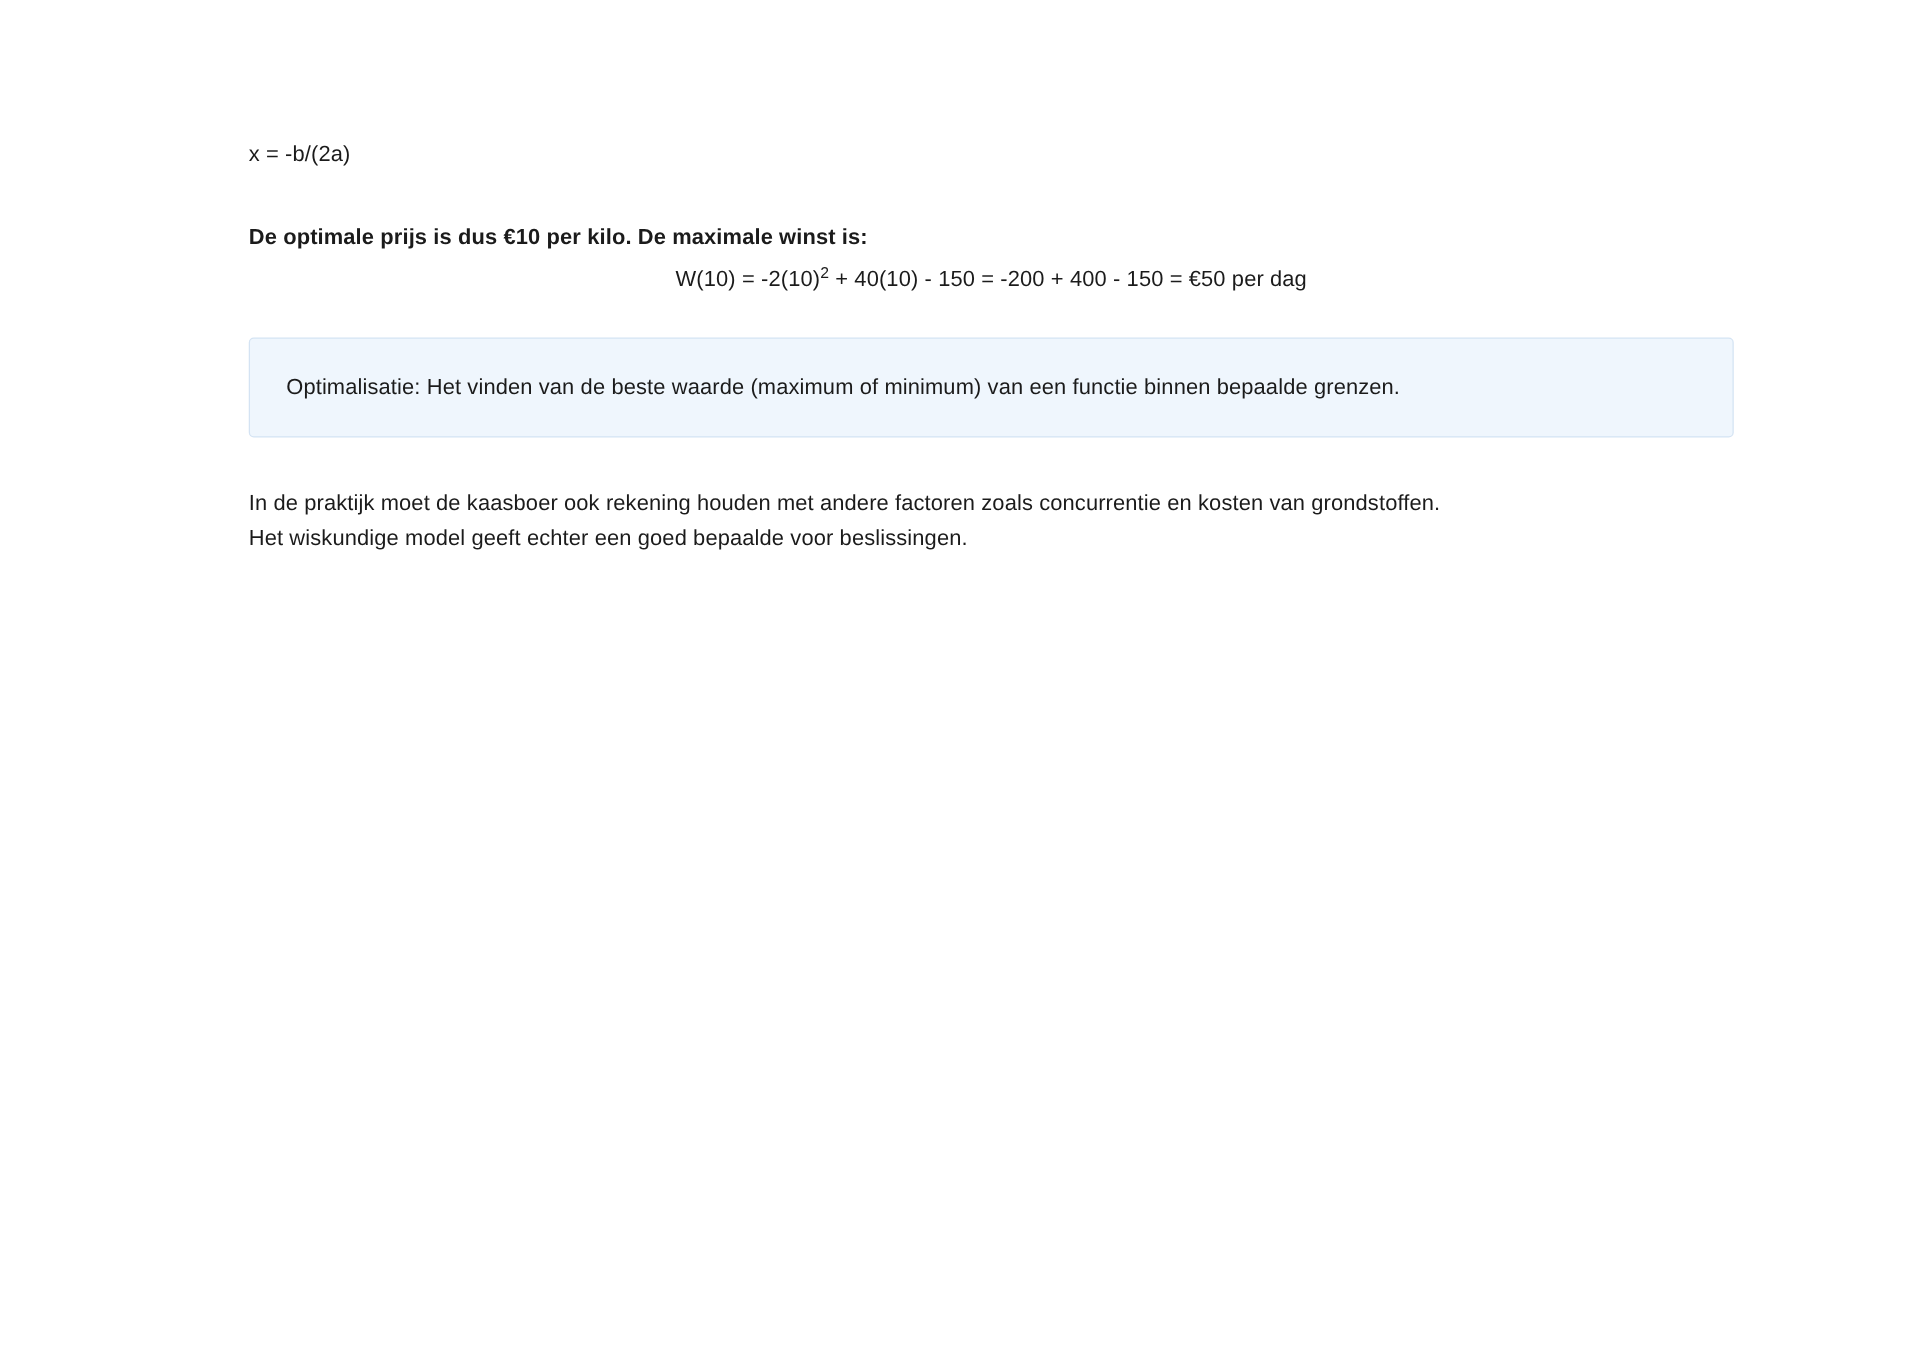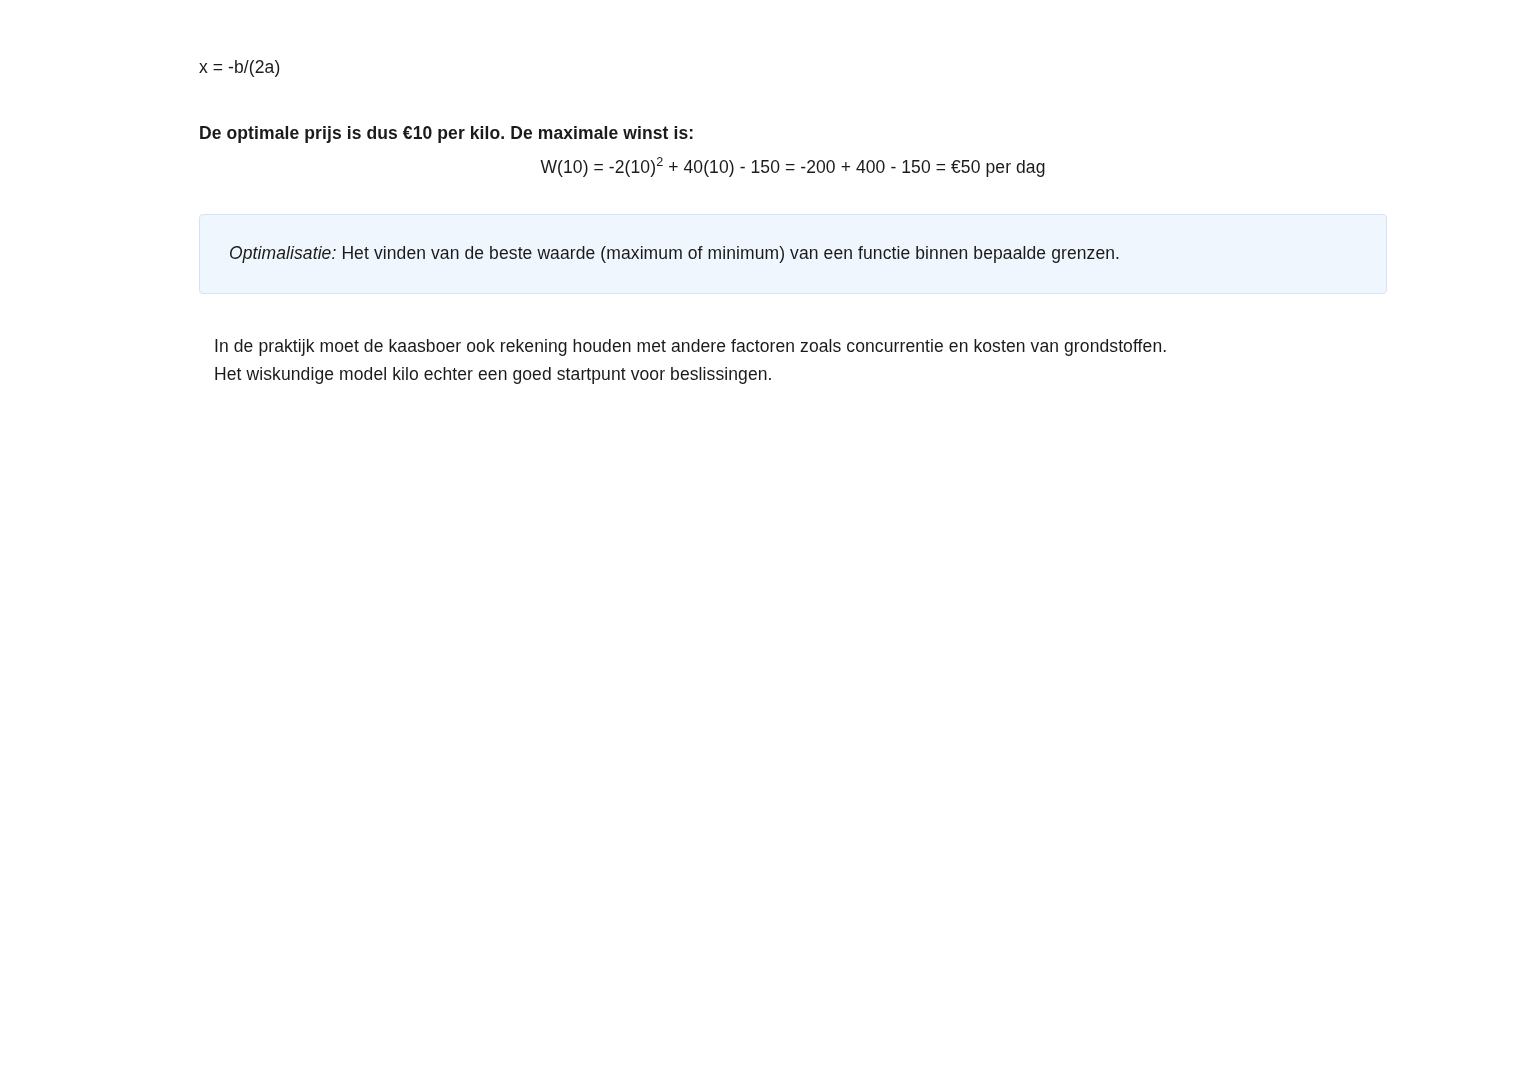--- a/index.html
+++ b/index.html
@@ -12,21 +12,21 @@
     height: 1080px;
     font-family: "Liberation Sans", sans-serif;
     color: #1a1a1a;
     -webkit-font-smoothing: antialiased;
   }
   .page {
     position: relative;
     width: 1527px;
     height: 780px;
     box-sizing: border-box;
-    padding: 56px 140px 0 199px;
+    padding: 112px 140px 0 199px;
   }
   .content {
     width: 1188px;
   }
   p.body-line {
     margin: 0 0 42px 0;
     font-size: 17.5px;
     line-height: 1.35;
     color: #1b1b1b;
     letter-spacing: 0.1px;
@@ -58,24 +58,23 @@
     margin: 0 0 38px 0;
   }
   .callout-text {
     font-size: 17.5px;
     line-height: 1.35;
     color: #1b1b1b;
     letter-spacing: 0.1px;
   }
   .callout-term {
     font-weight: 400;
-    font-style: italic;
   }
   .closing {
-    margin: 15px;
+    margin: 0;
   }
   .closing .closing-line {
     display: block;
     font-size: 17.5px;
     line-height: 1.62;
     color: #1b1b1b;
     letter-spacing: 0.1px;
   }
 </style>
 </head>
@@ -90,17 +89,17 @@
     <p class="body-line tight">De optimale prijs is dus €10 per kilo. De maximale winst is:</p>
 
     <p class="formula"><span>W(10) = -2(10)</span><sup>2</sup><span> + 40(10) - 150 = -200 + 400 - 150 = €50 per dag</span></p>
 
     <div class="callout">
       <div class="callout-text"><span class="callout-term">Optimalisatie:</span><span> Het vinden van de beste waarde (maximum of minimum) van een functie binnen bepaalde grenzen.</span></div>
     </div>
 
     <div class="closing">
       <span class="closing-line">In de praktijk moet de kaasboer ook rekening houden met andere factoren zoals concurrentie en kosten van grondstoffen.</span>
-      <span class="closing-line">Het wiskundige model kilo echter een goed startpunt voor beslissingen.</span>
+      <span class="closing-line">Het wiskundige model geeft echter een goed bepaalde voor beslissingen.</span>
     </div>
 
   </div>
 </div>
 
 </body></html>

